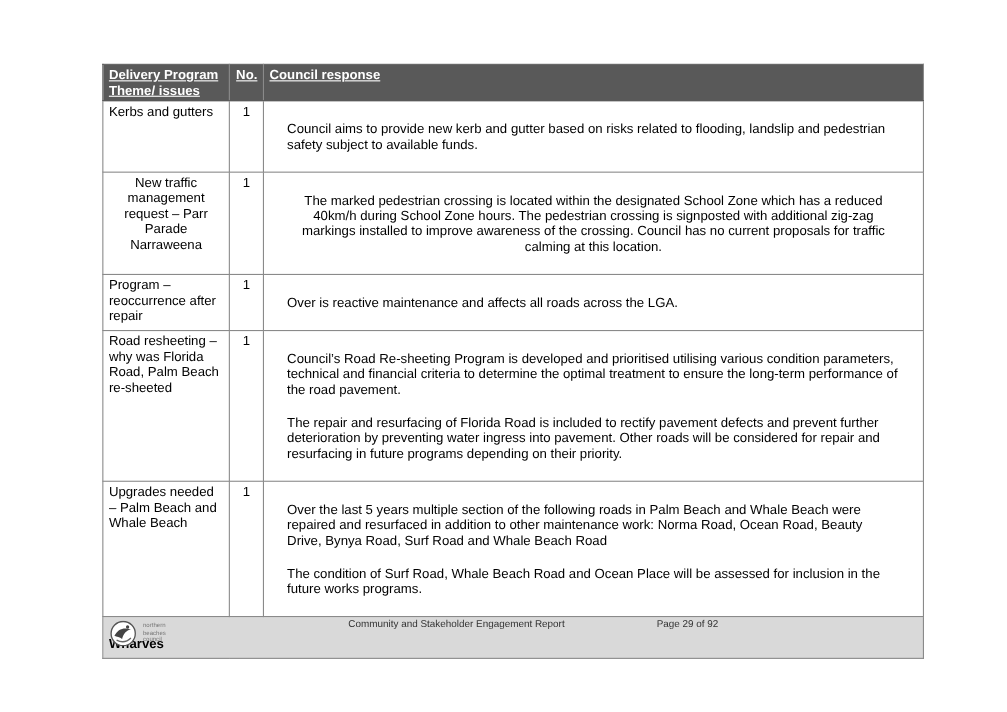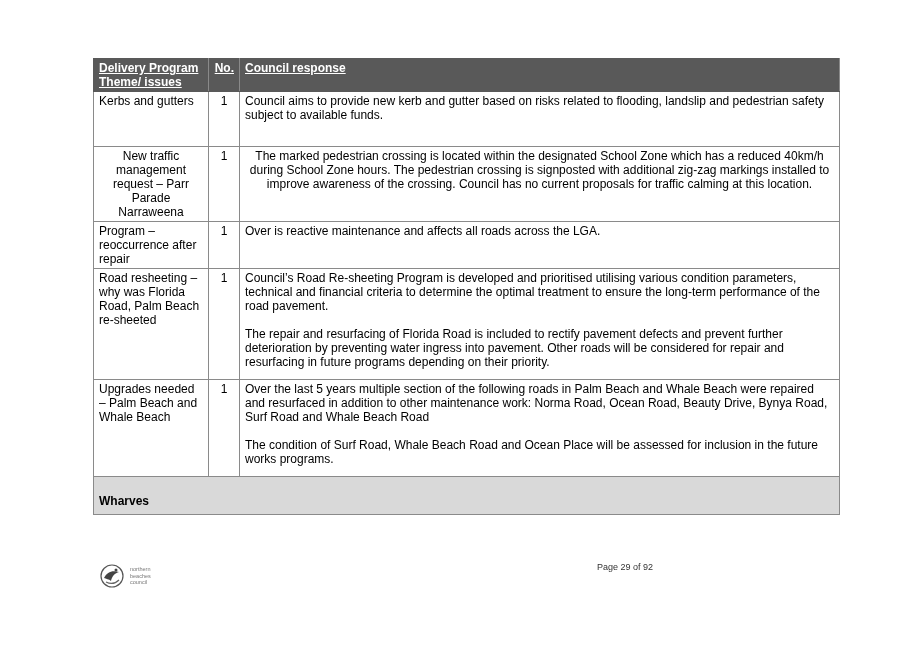--- a/index.html
+++ b/index.html
@@ -7,21 +7,21 @@
          font-family: "Liberation Sans", sans-serif; color: #000; }
   .tbl { position: absolute; left: 93px; top: 58px; width: 747px;
          border-collapse: collapse; table-layout: fixed; font-size: 12px; line-height: 14px; }
   .tbl td, .tbl th { border: 1px solid #8a8a8a; vertical-align: top; padding: 2px 5px 2px 5px; }
   .tbl th { background: #595959; color: #fff; text-align: left; font-weight: bold; border-color: #595959;
             border-right: 1px solid #8a8a8a; text-decoration: underline; }
   .c1 { width: 104px; }
   .c2 { width: 20px; text-align: center; }
   .c3 { }
   .tbl th.c2 { text-align: right; }
-  .para { margin: 0; }
+  .para { margin: 16px; }
   .para + .para { margin-top: 14px; }
   .r1 td { height: 50px; }
   .r2 td { height: 66px; text-align: center; }
   .r3 td { height: 36px; }
   .r4 td { height: 36px; }
   .r5 td { height: 106px; }
   .r6 td { height: 92px; }
   .section td { background: #d9d9d9; font-weight: bold; height: 23px; vertical-align: middle; padding-top: 12px; }
   .footer { position: absolute; top: 562px; left: 0; width: 915px; height: 30px; font-size: 9px; color: #333; }
   .logo { position: absolute; left: 100px; top: 2px; width: 24px; height: 24px; }
@@ -90,15 +90,16 @@
     <path d="M4 14 C7 8, 12 6, 19 8 C15 9, 12 12, 11 17 C9 15, 6 15, 4 14 Z" fill="#444"></path>
     <path d="M6 18 C10 20, 15 20, 19 16" stroke="#666" stroke-width="1.2" fill="none"></path>
     <circle cx="16" cy="6" r="1.5" fill="#444"></circle>
   </svg>
   <div class="logo-text">
     <div>northern</div>
     <div>beaches</div>
     <div>council</div>
   </div>
   <div class="footer-title">
+    <div>Community and Stakeholder Engagement Report</div>
   </div>
   <div class="page-num">Page 29 of 92</div>
 </div>
 
 </body></html>

